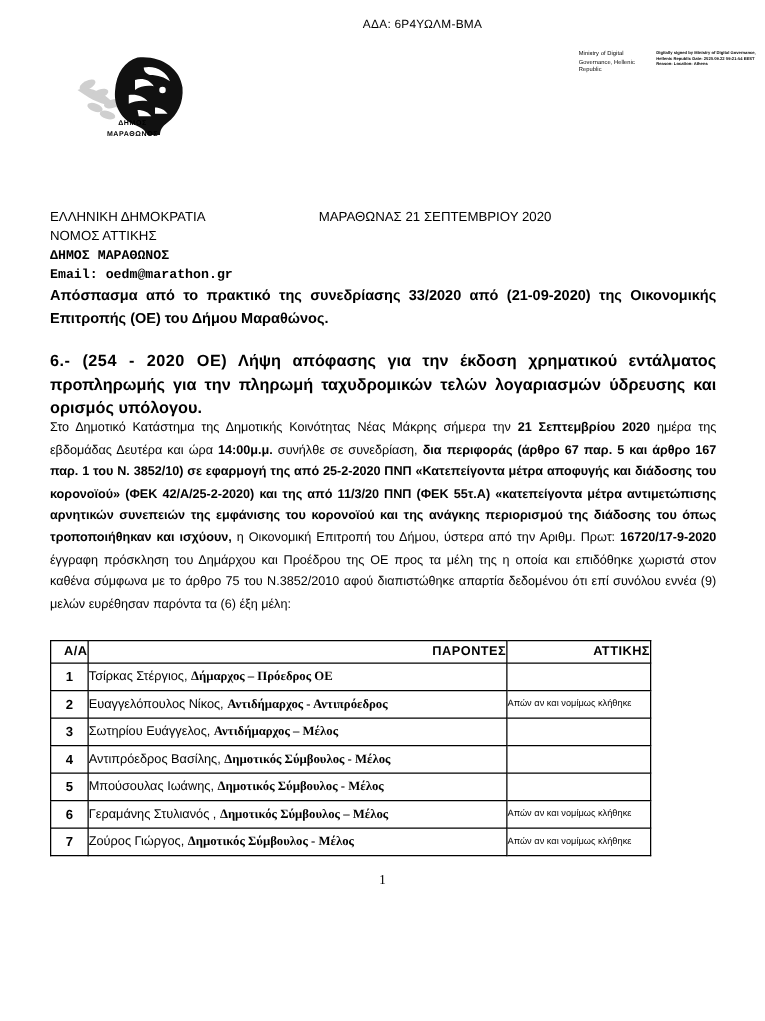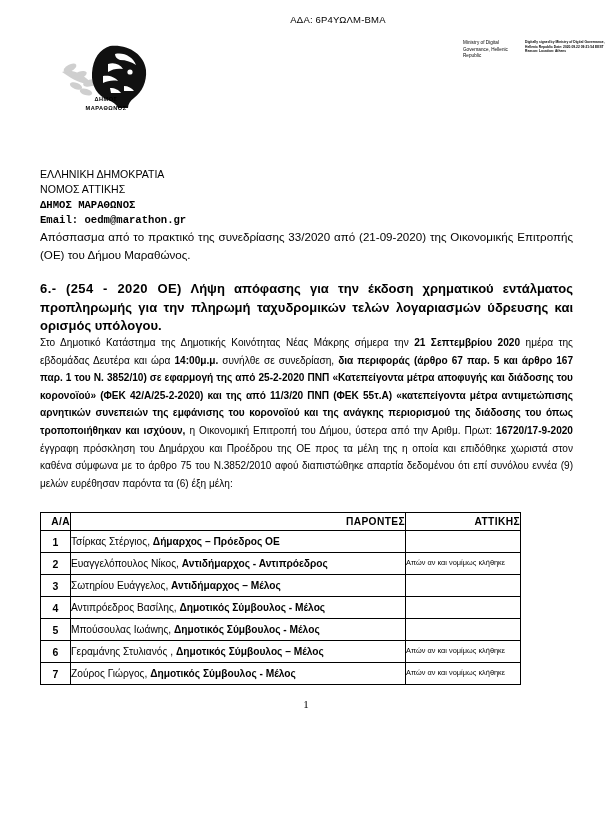--- a/index.html
+++ b/index.html
@@ -102,21 +102,21 @@
   }
   .lh-bold { font-weight: bold; font-family: Liberation Mono, monospace; }
 
   
   .abstract {
     position: absolute;
     top: 228px;
     left: 40px;
     width: 533px;
     font-size: 11.6px;
-    font-weight: normal;
+    font-weight: bold;
     line-height: 18px;
     text-align: justify;
   }
 
   
   .decision {
     position: absolute;
     top: 280px;
     left: 40px;
     width: 533px;
@@ -169,21 +169,21 @@
     font-size: 10.5px;
     font-weight: bold;
     height: 21px;
   }
   .cell-pres {
     font-size: 10.2px;
     padding-left: 6px;
     height: 21px;
     white-space: nowrap;
   }
-  .cell-pres b { font-weight: bold; }
+  .cell-pres b { font-weight: bold; font-family: Liberation Serif, serif; }
   .cell-abs {
     font-size: 7.4px;
     padding-left: 3px;
     line-height: 10.5px;
   }
 
   
   .page-number {
     position: absolute;
     top: 698px;
@@ -233,20 +233,21 @@
     </svg>
   </div>
   <div class="emblem-text">
     <div>ΔΗΜΟΣ</div>
     <div>ΜΑΡΑΘΩΝΟΣ</div>
   </div>
 
   <div class="letterhead">
     <div class="lh-row">
       <span>ΕΛΛΗΝΙΚΗ ΔΗΜΟΚΡΑΤΙΑ</span>
+      <span class="lh-right">ΜΑΡΑΘΩΝΑΣ 21 ΣΕΠΤΕΜΒΡΙΟΥ 2020</span>
     </div>
     <div class="lh-row">ΝΟΜΟΣ ΑΤΤΙΚΗΣ</div>
     <div class="lh-row lh-bold">ΔΗΜΟΣ ΜΑΡΑΘΩΝΟΣ</div>
     <div class="lh-row lh-bold">Email: oedm@marathon.gr</div>
   </div>
 
   <div class="abstract">Απόσπασμα από το πρακτικό της συνεδρίασης 33/2020 από (21-09-2020) της Οικονομικής Επιτροπής (ΟΕ) του Δήμου Μαραθώνος.</div>
 
   <div class="decision">
     <span class="mono-num">6.- (254 - 2020  ΟΕ)</span>

